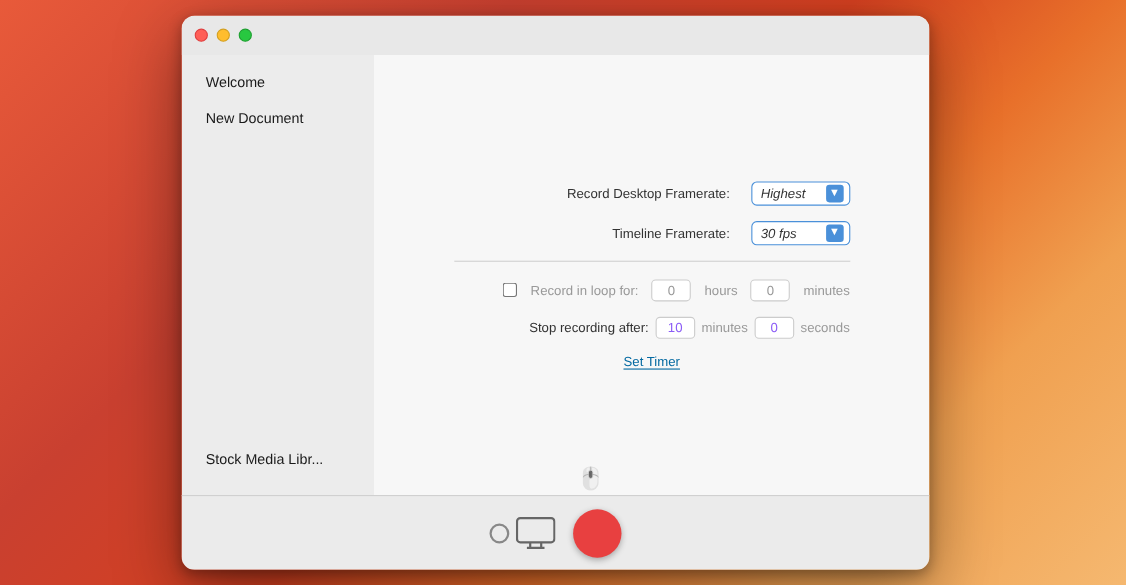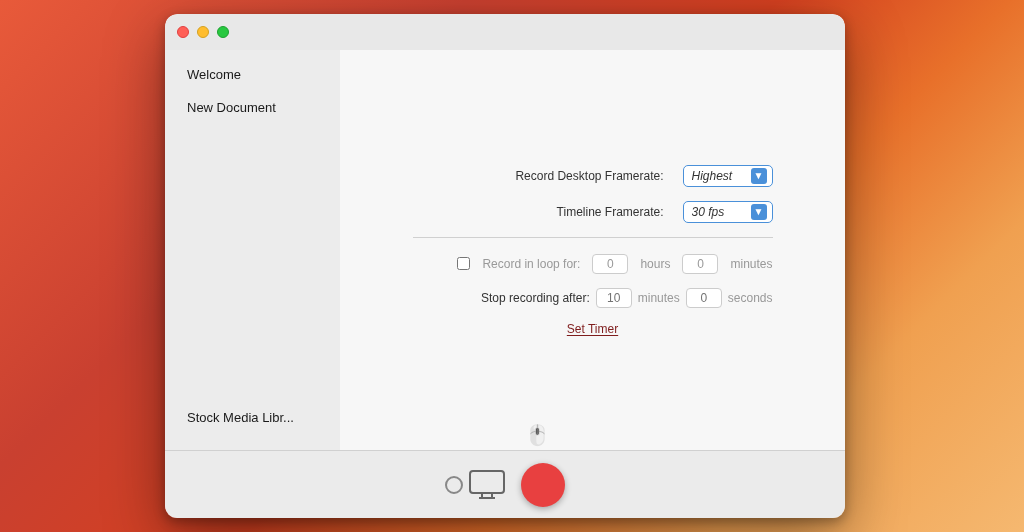--- a/index.html
+++ b/index.html
@@ -218,30 +218,30 @@
     }
 
     .stop-input {
       width: 36px;
       border: 1px solid #ccc;
       border-radius: 4px;
       padding: 2px 4px;
       font-size: 12px;
       text-align: center;
       background: #fff;
-      color: #737373;
+      color: #8b5cf6;
     }
 
     .set-timer-btn {
       display: block;
       margin: 4px auto 0 auto;
       background: transparent;
       border: none;
       font-size: 12px;
-      color: #7f1d1d;
+      color: #0369a1;
       cursor: pointer;
       text-decoration: underline;
       text-underline-offset: 2px;
     }
 
     
     .bottom-toolbar {
       height: 68px;
       background: #ebebeb;
       display: flex;

